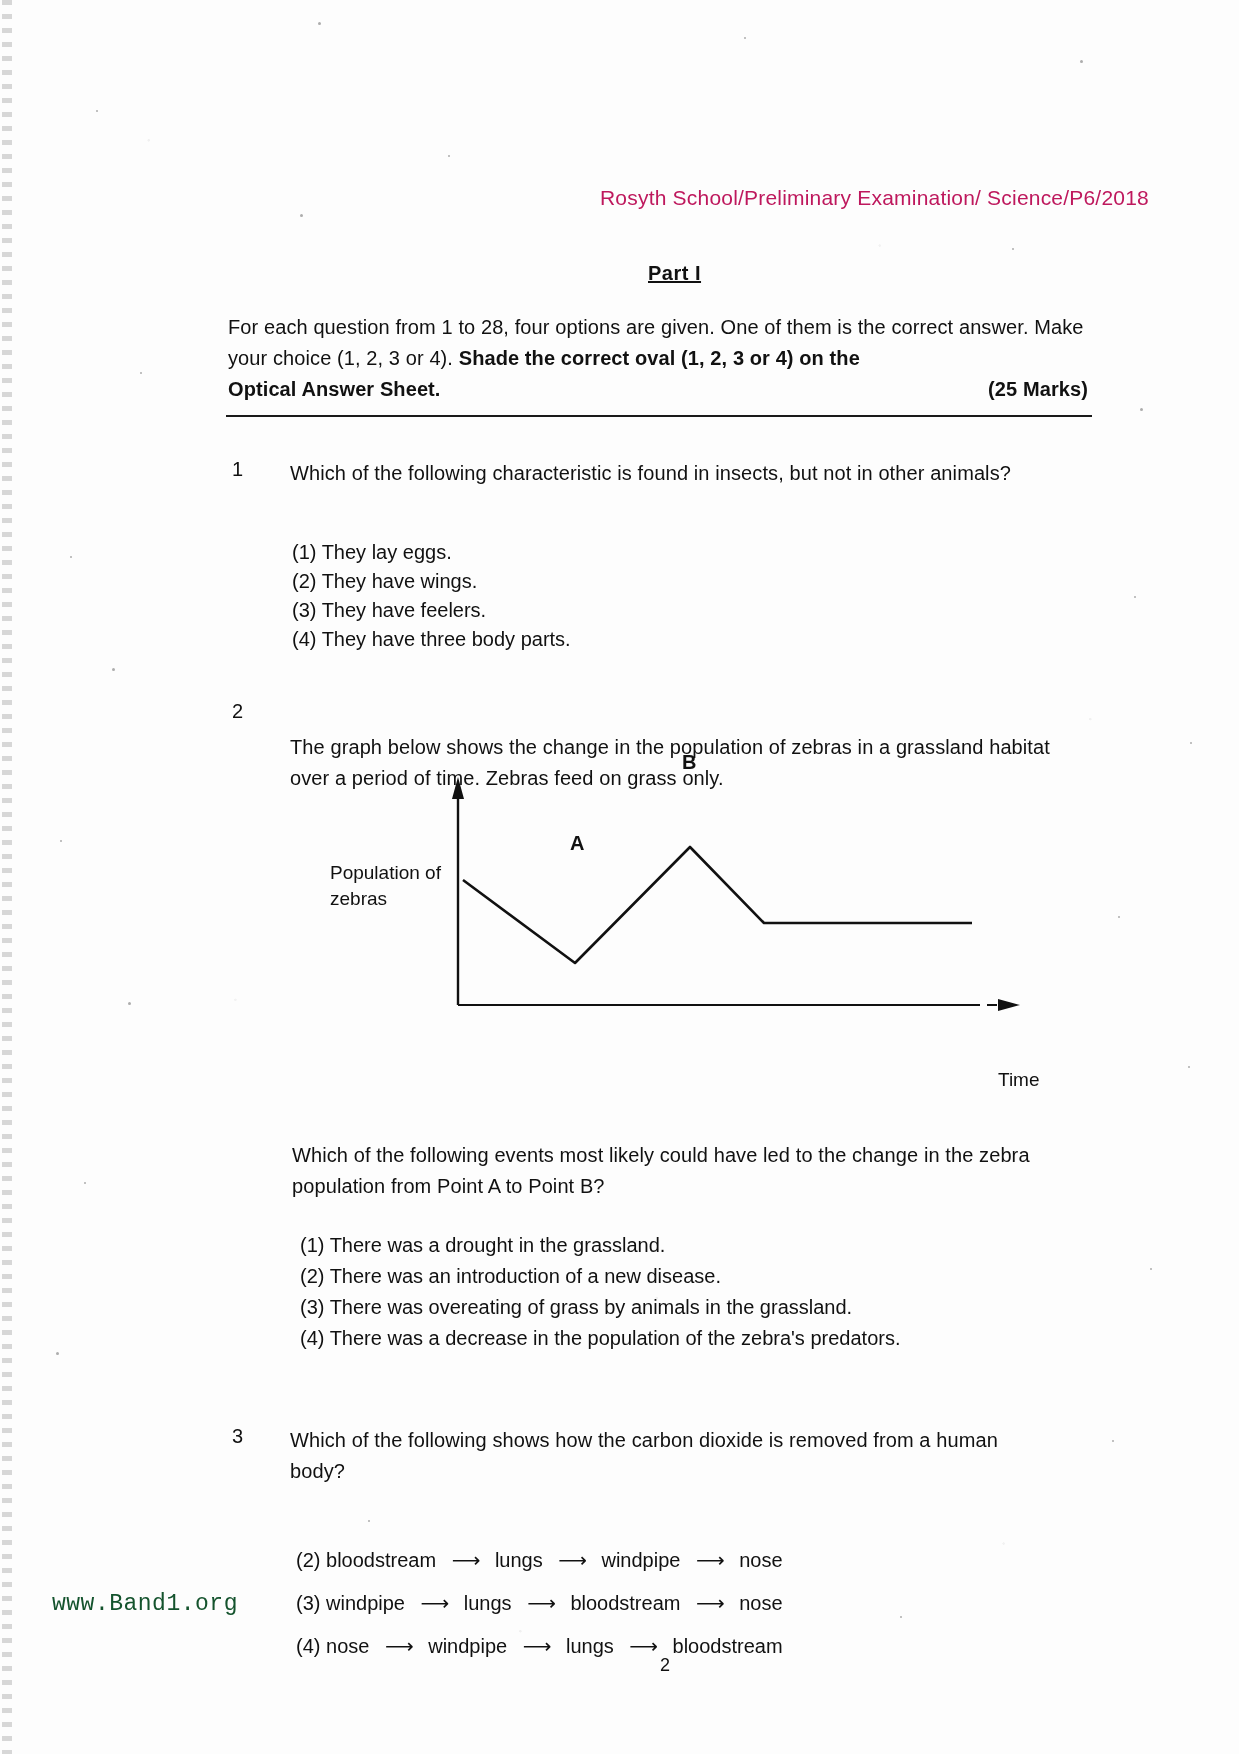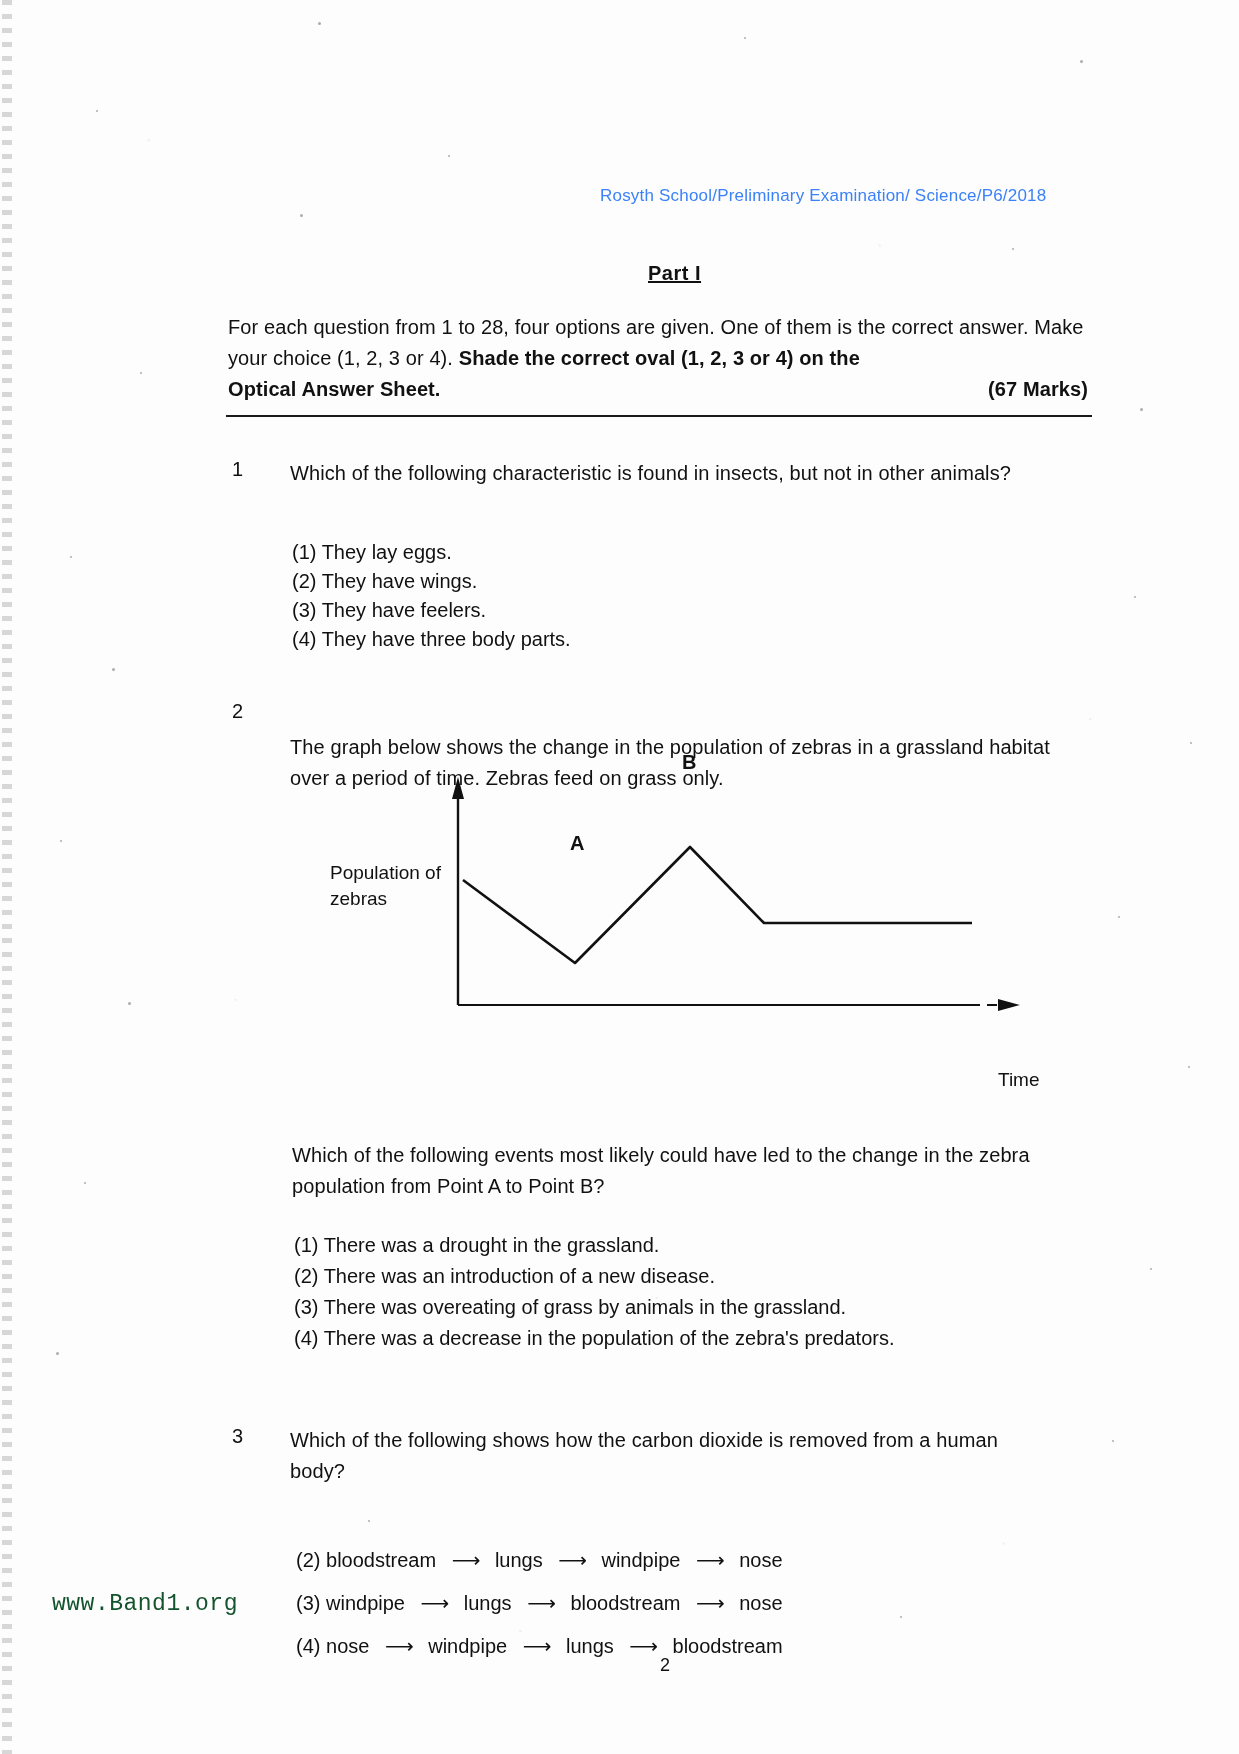--- a/index.html
+++ b/index.html
@@ -58,23 +58,23 @@
   .doc {
     position: absolute;
     left: 0; top: 0;
     width: 1239px; height: 1754px;
   }
 
   .header-line {
     position: absolute;
     left: 600px;
     top: 186px;
-    font-size: 17px;
+    font-size: 21px;
     letter-spacing: .2px;
-    color: #3b82f6;
+    color: #be185d;
     white-space: nowrap;
   }
 
   .part-title {
     position: absolute;
     left: 648px;
     top: 262px;
     font-size: 20px;
     font-weight: bold;
     text-decoration: underline;
@@ -220,21 +220,21 @@
 
   <div class="header-line">Rosyth School/Preliminary Examination/ Science/P6/2018</div>
 
   <div class="part-title">Part I</div>
 
   <div class="instructions">
     <span>For each question from 1 to 28, four options are given. One of them is the correct</span>
     <span>answer. Make your choice (1, 2, 3 or 4). </span><span class="bold">Shade the correct oval (1, 2, 3 or 4) on the</span>
     <span class="instructions-row3">
       <span class="bold">Optical Answer Sheet.</span>
-      <span class="marks">(67  Marks)</span>
+      <span class="marks">(25  Marks)</span>
     </span>
   </div>
 
   <div class="rule"></div>
 
   <div class="qnum" style="left:232px;top:458px;">1</div>
   <div class="qtext" style="left:290px;top:458px;width:790px;">Which of the following characteristic is found in insects, but not in other animals?</div>
 
   <div class="opts" style="left:292px;top:538px;">
     <div>(1) They lay eggs.</div>
@@ -260,21 +260,21 @@
       <line x1="128" y1="230" x2="640" y2="230" stroke="#111" stroke-width="2.2"></line>
       <line x1="640" y1="230" x2="668" y2="230" stroke="#111" stroke-width="2.2" stroke-dasharray="10 7"></line>
       <polygon points="690,230 668,224 668,236" fill="#111"></polygon>
 
       <polyline points="133,105 245,188 360,72 434,148 642,148" fill="none" stroke="#111" stroke-width="2.6" stroke-linejoin="round"></polyline>
     </svg>
   </div>
 
   <div class="qtext" style="left:292px;top:1140px;width:790px;">Which of the following events most likely could have led to the change in the zebra population from Point A to Point B?</div>
 
-  <div class="opts" style="left:294px;top:1230px;line-height:31px;">
+  <div class="opts" style="left:300px;top:1230px;line-height:31px;">
     <div>(1) There was a drought in the grassland.</div>
     <div>(2) There was an introduction of a new disease.</div>
     <div>(3) There was overeating of grass by animals in the grassland.</div>
     <div>(4) There was a decrease in the population of the zebra's predators.</div>
   </div>
 
   <div class="qnum" style="left:232px;top:1425px;">3</div>
   <div class="qtext" style="left:290px;top:1425px;width:760px;">Which of the following shows how the carbon dioxide is removed from a human body?</div>
 
 

